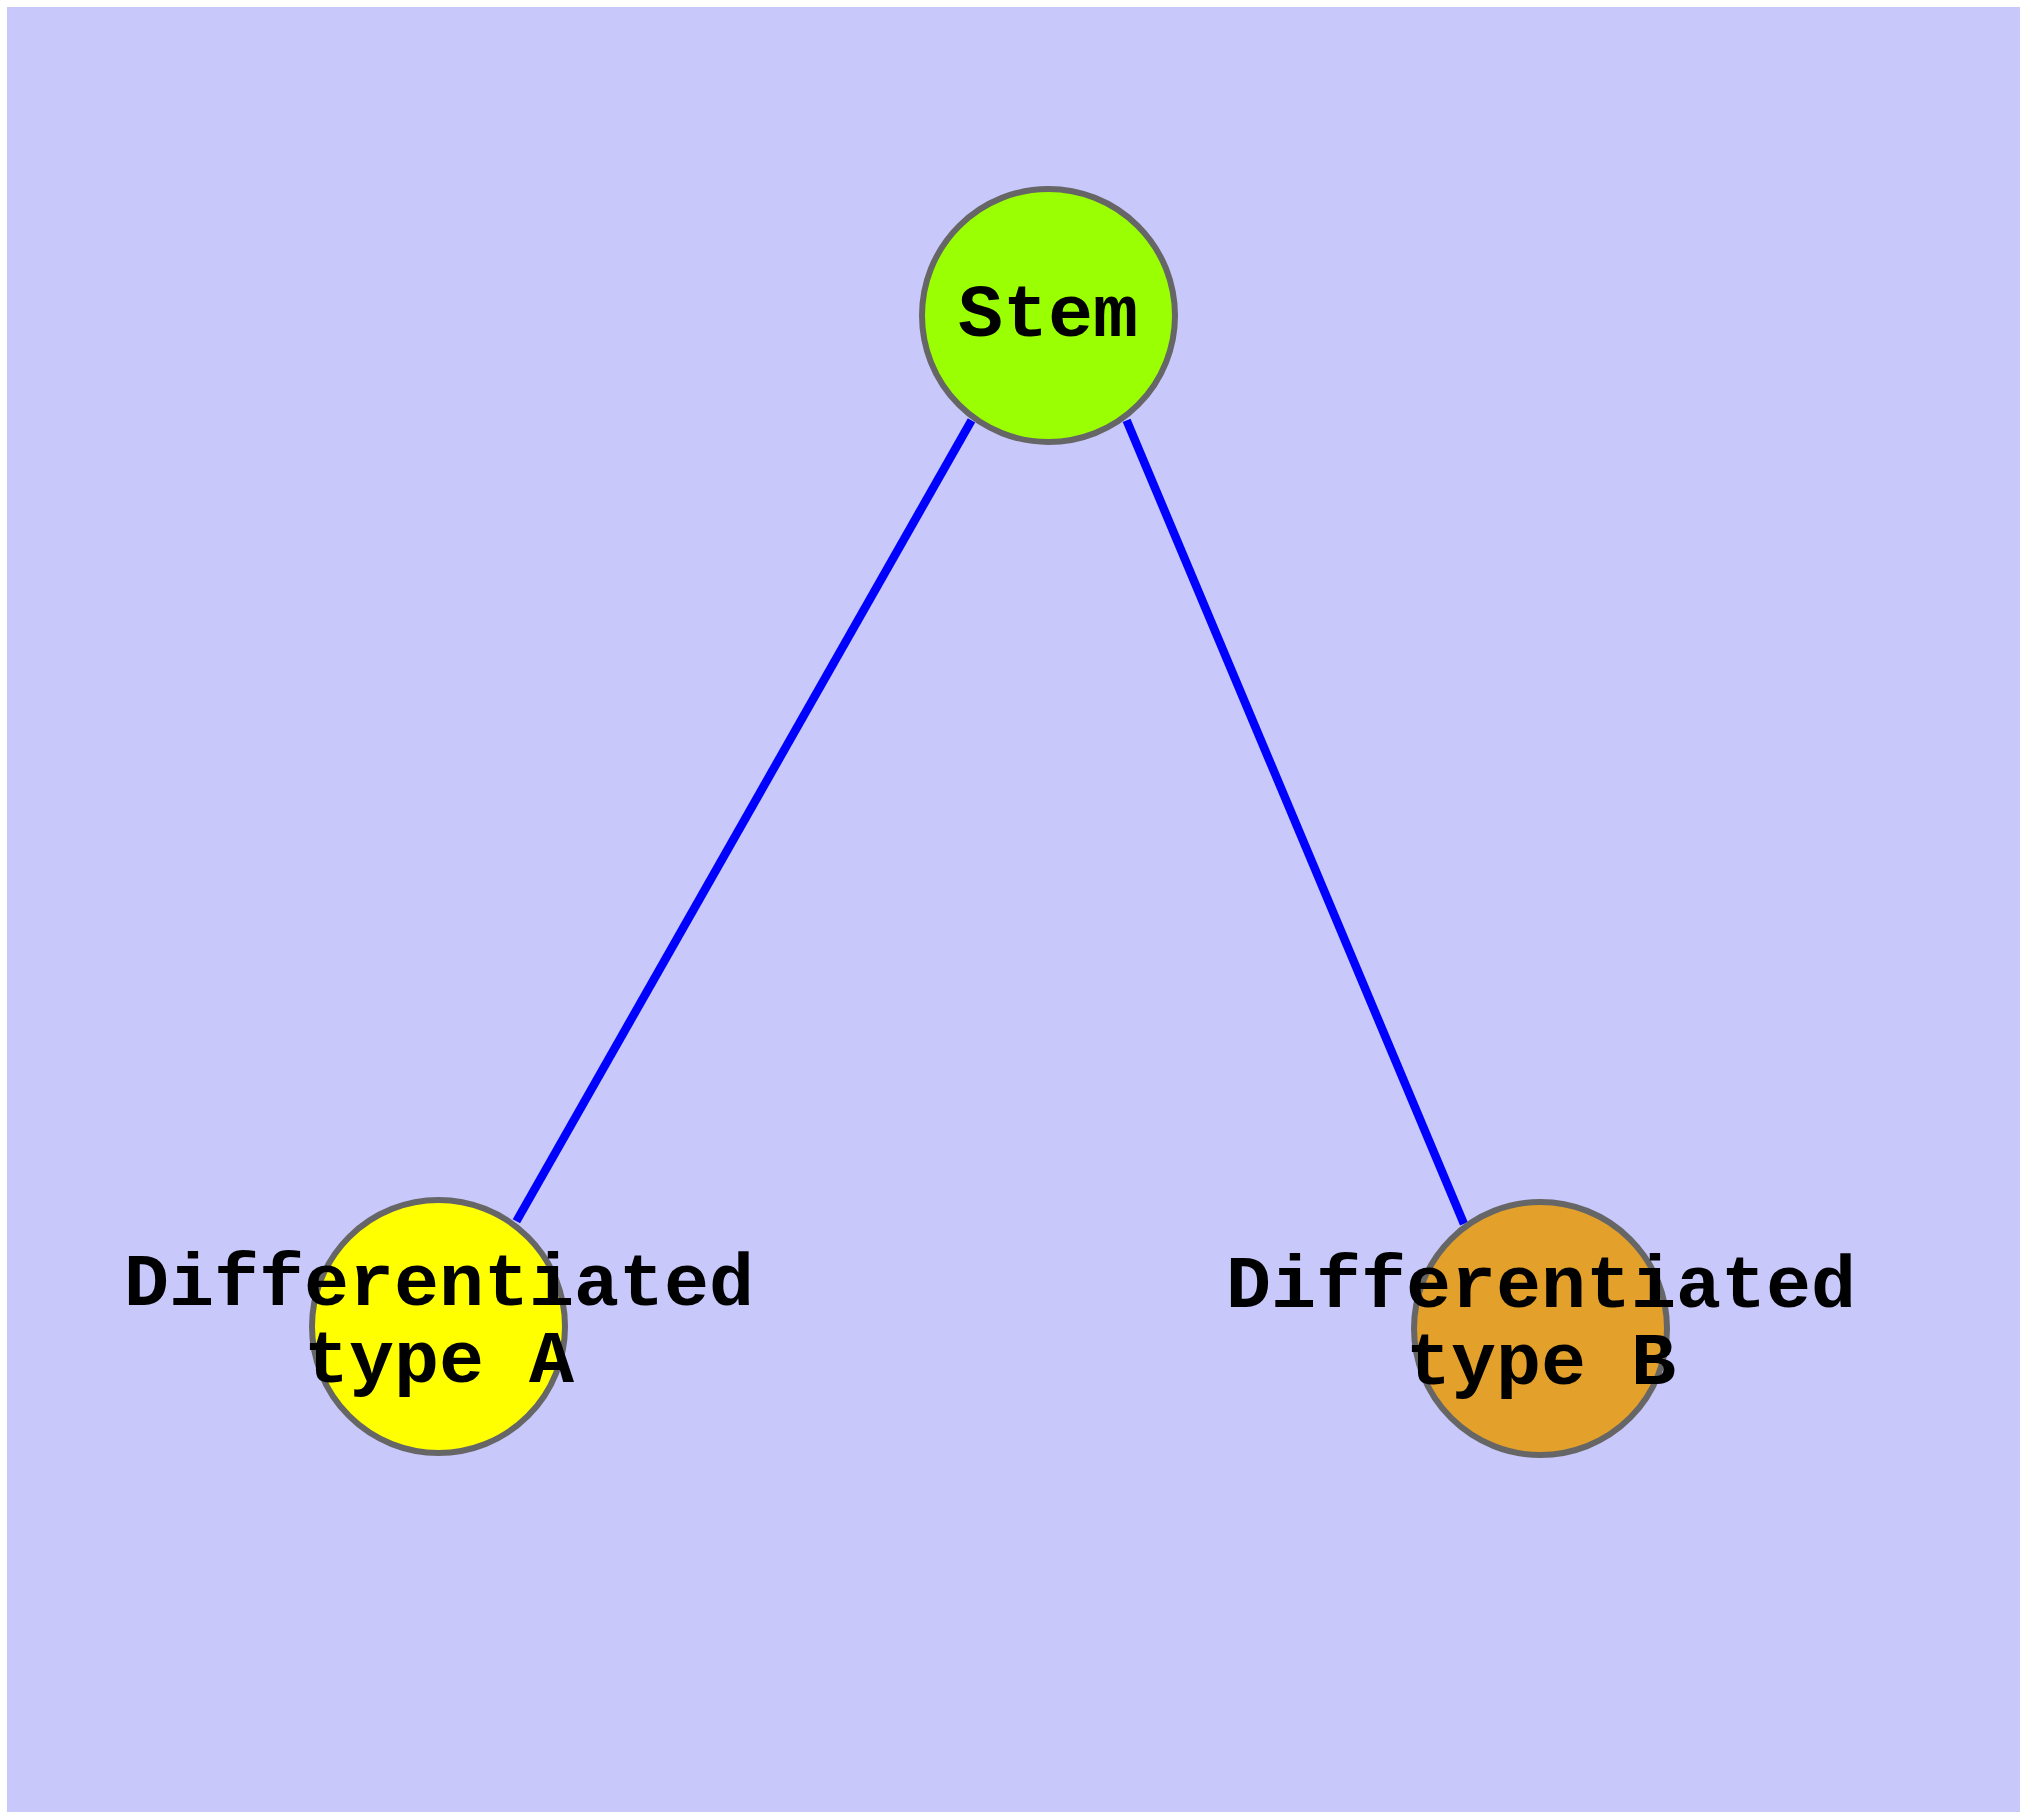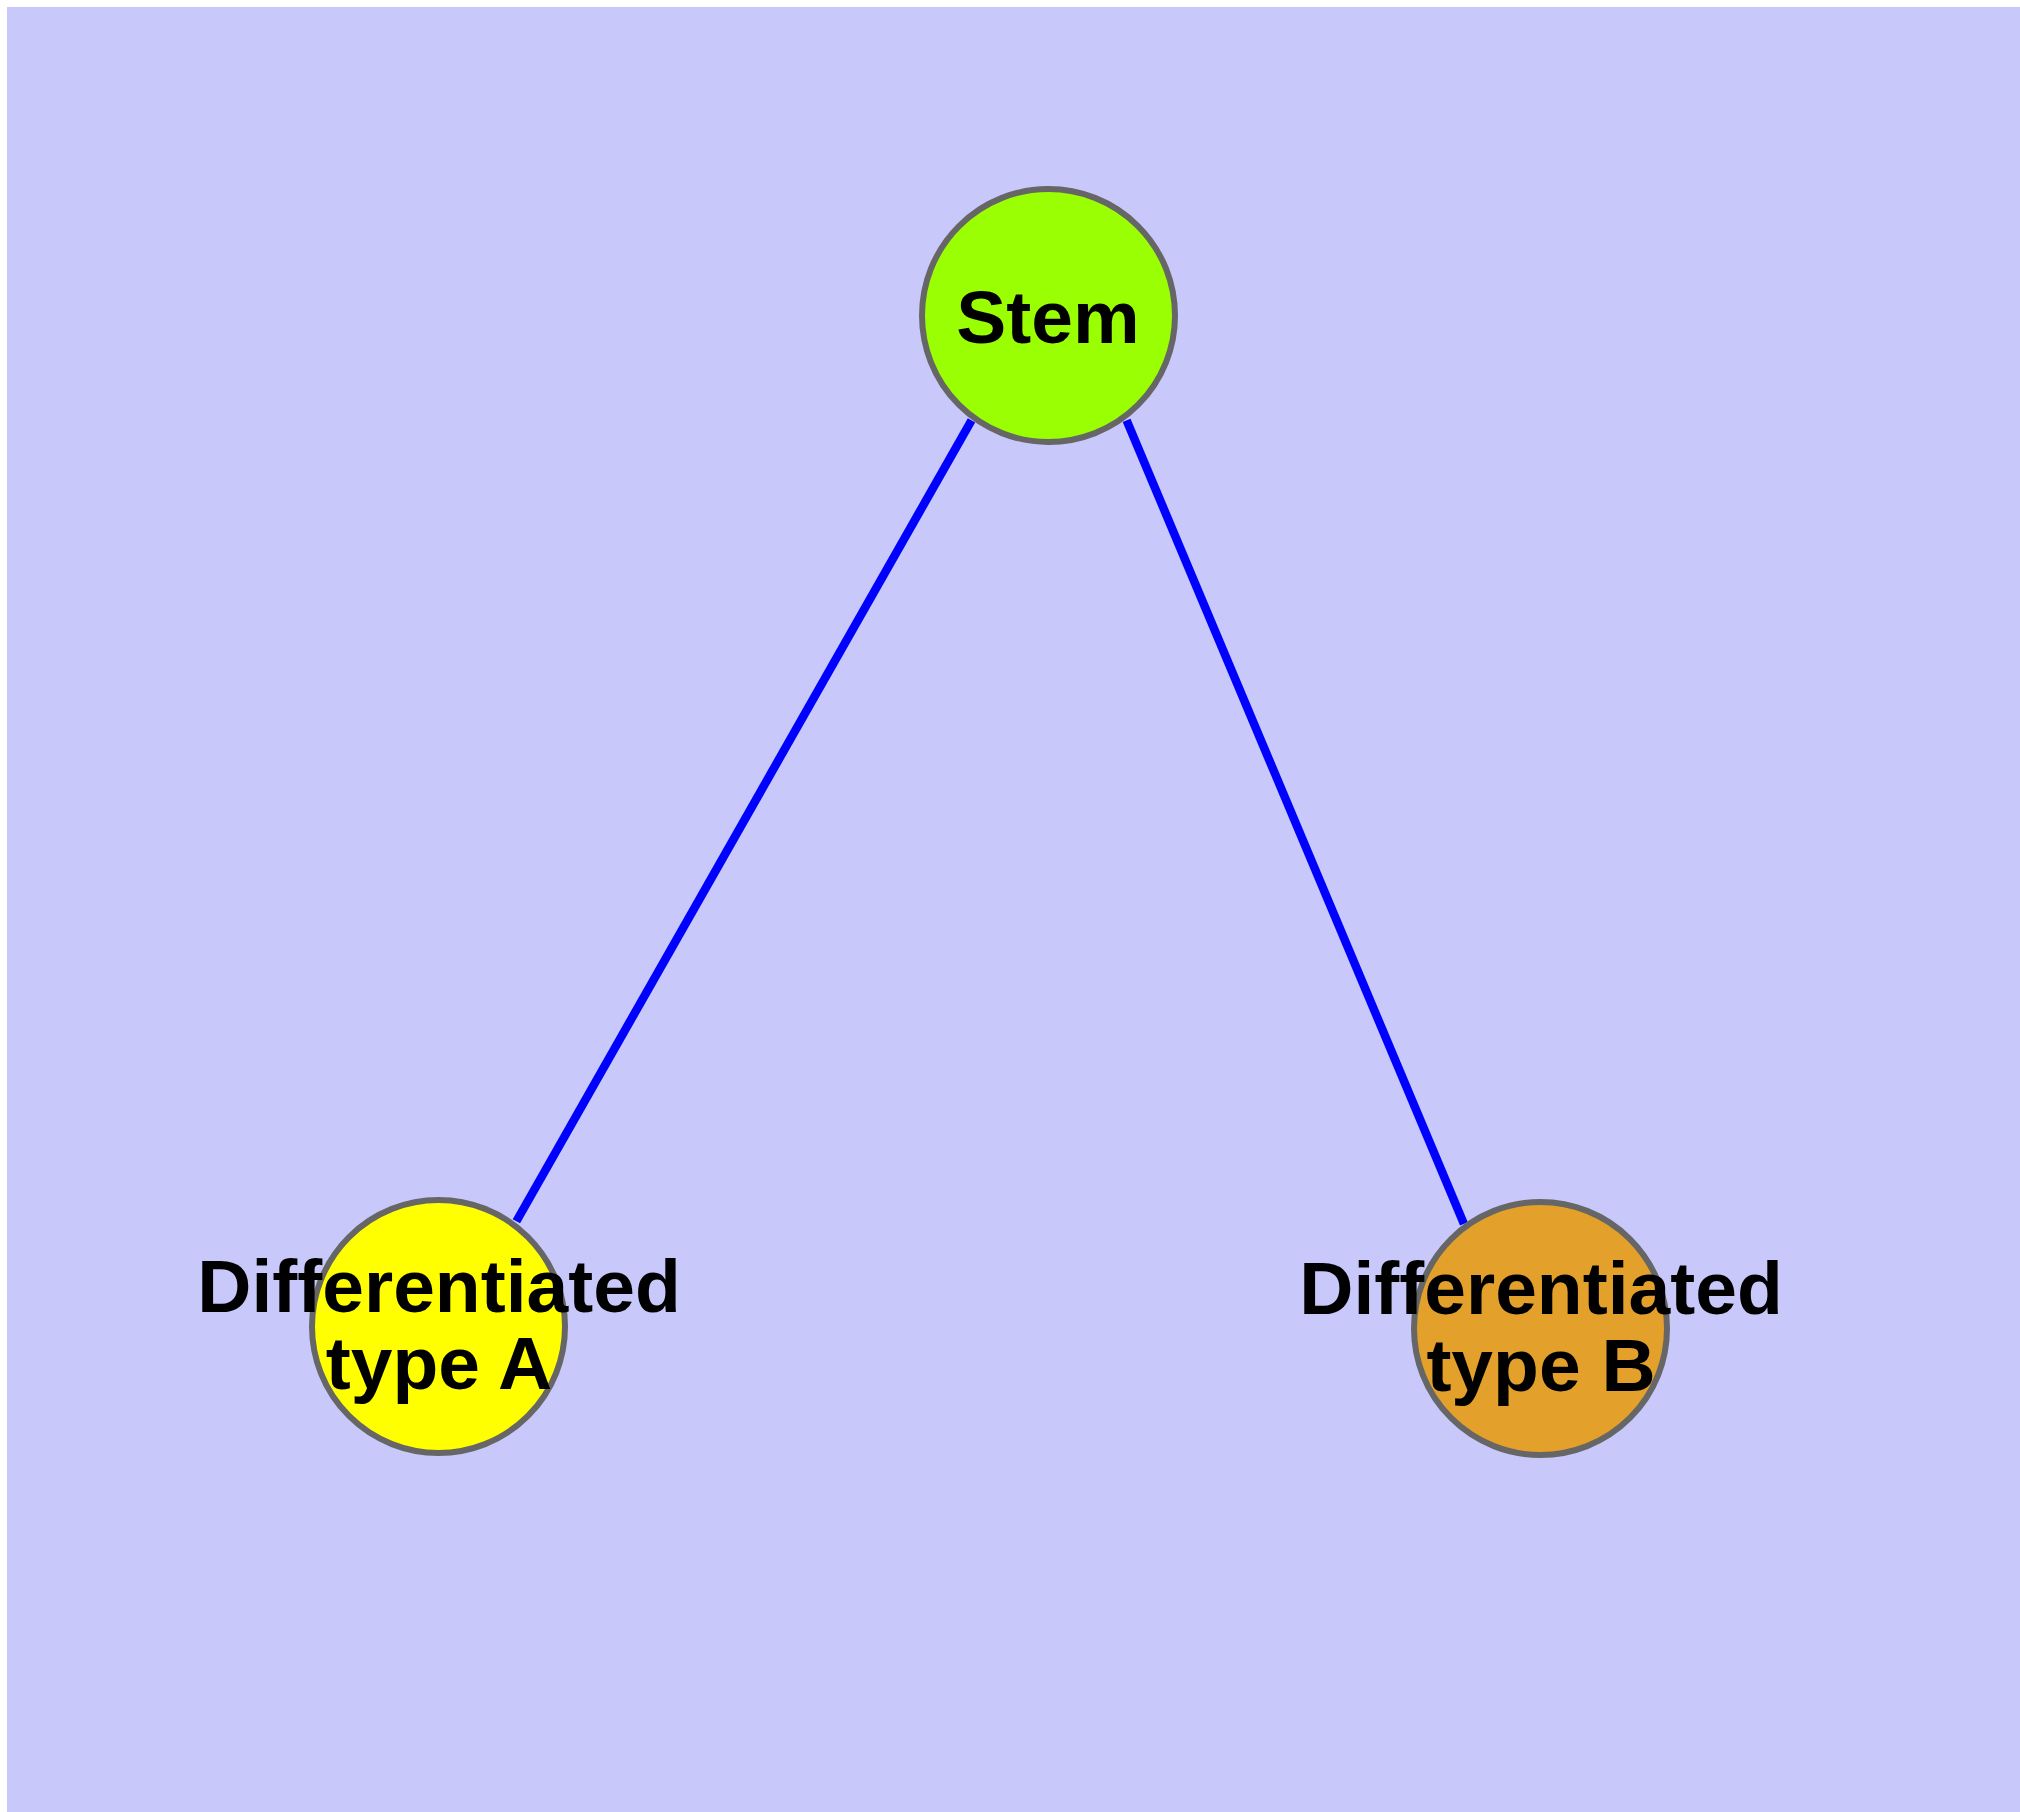--- a/index.html
+++ b/index.html
@@ -6,21 +6,21 @@
     margin: 0;
     padding: 0;
     background: #ffffff;
   }
   #canvas {
     position: relative;
     width: 2021px;
     height: 1812px;
     background: #ffffff;
     overflow: hidden;
-    font-family: Liberation Sans, sans-serif;
+    font-family: Liberation Mono, monospace;
   }
   #plot-background {
     position: absolute;
     left: 6.8px;
     top: 6.8px;
     width: 2014px;
     height: 1805px;
     background: #c8c8fa;
   }
   #edge-layer {

